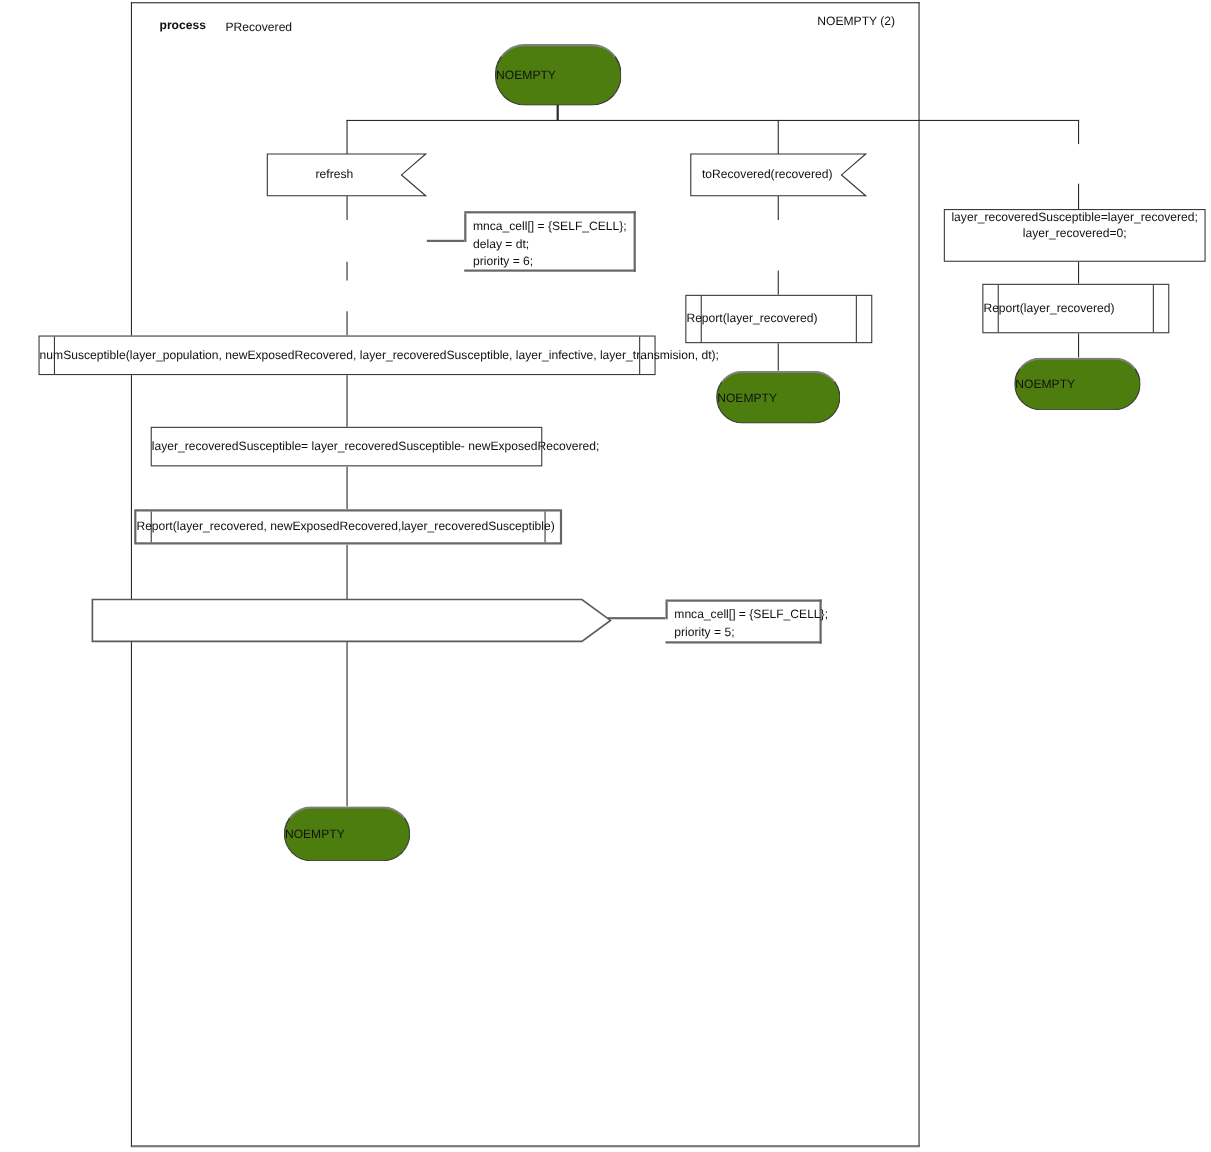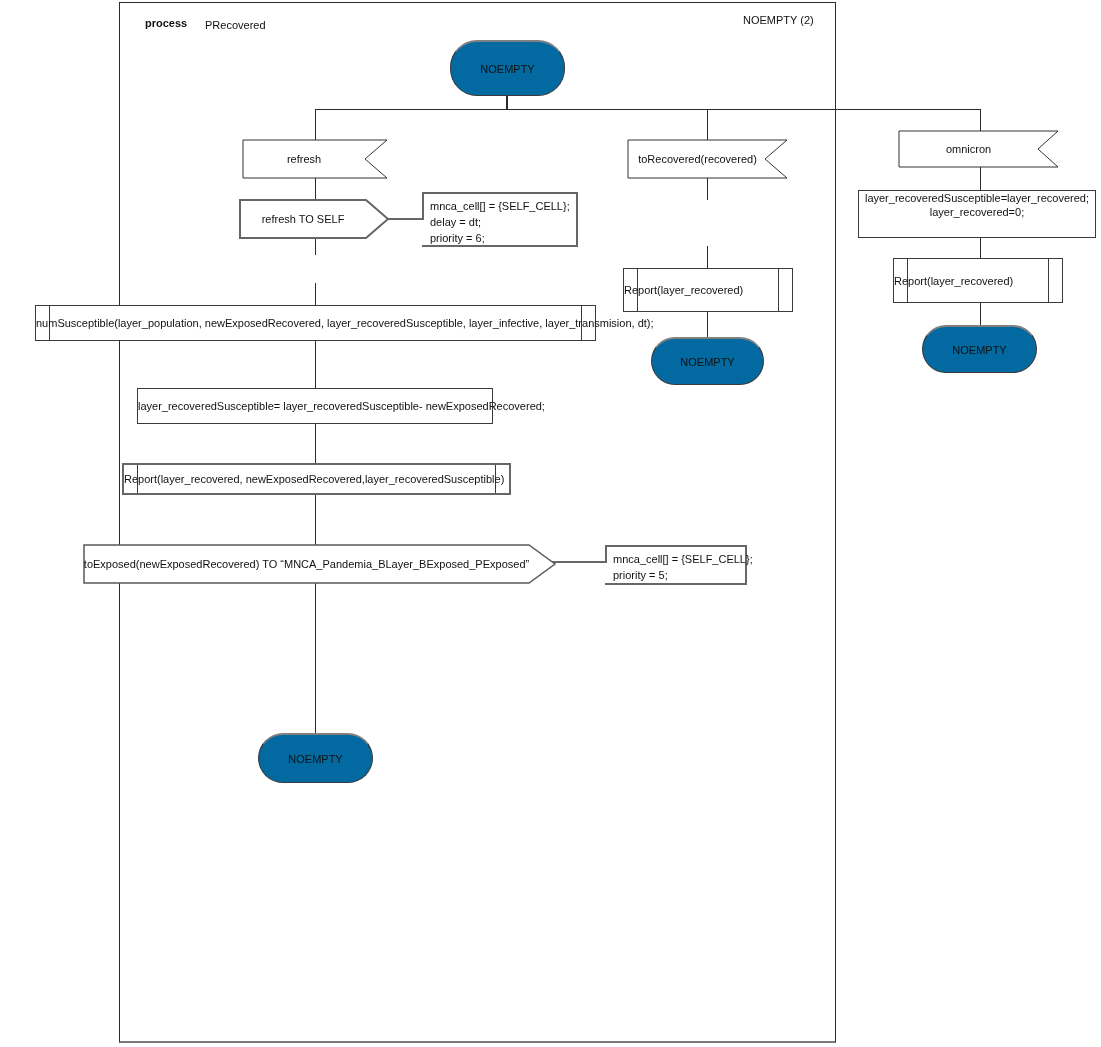--- a/index.html
+++ b/index.html
@@ -14,22 +14,22 @@
   .txt { position:absolute; white-space:pre; }
   .shape { position:absolute; display:flex; align-items:center; justify-content:center; }
   .shape svg { position:absolute; left:0; top:0; overflow:visible; }
   .lbl { position:relative; white-space:pre; text-align:center; line-height:14px; z-index:2; }
   .rectbox { position:absolute; background:#fff; display:flex; align-items:center; justify-content:flex-start; }
   .b1 { border:1px solid #3a3a3a; }
   .b2 { border:2px solid #666; }
   .proc .bar { position:absolute; top:0; bottom:0; width:1px; background:#3a3a3a; }
   .proc .bar.bl { left:13px; }
   .proc .bar.br { right:13px; }
-  .state { position:absolute; background:#0369a1; border:1px solid #3a3a3a; border-top:2px solid #808080;
-           border-radius:27px; display:flex; align-items:center; justify-content:center; }
+  .state { position:absolute; background:#4d7c0f; border:1px solid #3a3a3a; border-top:2px solid #808080;
+           border-radius:27px; display:flex; align-items:center; }
   .comment { position:absolute; background:#fff; border-top:2px solid #666; border-right:2px solid #666;
              border-bottom:2px solid #666; padding:4px 4px 2px 8px; line-height:16px; }
   .comment .stub { position:absolute; left:0; top:0; width:2px; background:#666; }
   .comment div { white-space:pre; }
 </style>
 </head>
 <body>
 
 <div id="canvas">
 
@@ -68,26 +68,20 @@
     <div class="lbl">NOEMPTY</div>
   </div>
 
   <div class="shape" style="left:243px; top:140px; width:144px; height:38px; padding-right:22px;">
     <svg width="144" height="38" viewBox="0 0 144 38">
       <polygon points="0,0 144,0 122,19 144,38 0,38" fill="#fff" stroke="#333" stroke-width="1"></polygon>
     </svg>
     <div class="lbl">refresh</div>
   </div>
 
-  <div class="shape" style="left:240px; top:200px; width:148px; height:38px; padding-right:22px;">
-    <svg width="148" height="38" viewBox="0 0 148 38">
-      <polygon points="0,0 126,0 148,19 126,38 0,38" fill="#fff" stroke="#666" stroke-width="2"></polygon>
-    </svg>
-    <div class="lbl">refresh TO SELF</div>
-  </div>
 
   <div class="comment" style="left:422px; top:192px; width:156px; height:55px;">
     <div class="stub" style="height:26px;"></div>
     <div>mnca_cell[] = {SELF_CELL};</div>
     <div>delay = dt;</div>
     <div>priority = 6;</div>
   </div>
 
 
   <div class="rectbox b1 proc" style="left:35px; top:305px; width:561px; height:36px;">
@@ -103,21 +97,20 @@
   <div class="rectbox b2 proc" style="left:122px; top:463px; width:389px; height:32px;">
     <div class="bar bl"></div>
     <div class="bar br"></div>
     <div class="lbl">Report(layer_recovered, newExposedRecovered,layer_recoveredSusceptible)</div>
   </div>
 
   <div class="shape" style="left:84px; top:545px; width:471px; height:38px; padding-right:26px;">
     <svg width="471" height="38" viewBox="0 0 471 38">
       <polygon points="0,0 445,0 471,19 445,38 0,38" fill="#fff" stroke="#595959" stroke-width="1.5"></polygon>
     </svg>
-    <div class="lbl">toExposed(newExposedRecovered) TO “MNCA_Pandemia_BLayer_BExposed_PExposed”</div>
   </div>
 
   <div class="comment" style="left:605px; top:545px; width:142px; height:40px;">
     <div class="stub" style="height:16px;"></div>
     <div>mnca_cell[] = {SELF_CELL};</div>
     <div>priority = 5;</div>
   </div>
 
   <div class="state" style="left:258px; top:733px; width:115px; height:50px;">
     <div class="lbl">NOEMPTY</div>
@@ -134,26 +127,20 @@
   <div class="rectbox b1 proc" style="left:623px; top:268px; width:170px; height:44px;">
     <div class="bar bl"></div>
     <div class="bar br"></div>
     <div class="lbl">Report(layer_recovered)</div>
   </div>
 
   <div class="state" style="left:651px; top:337px; width:113px; height:48px;">
     <div class="lbl">NOEMPTY</div>
   </div>
 
-  <div class="shape" style="left:899px; top:131px; width:159px; height:36px; padding-right:20px;">
-    <svg width="159" height="36" viewBox="0 0 159 36">
-      <polygon points="0,0 159,0 139,18 159,36 0,36" fill="#fff" stroke="#333" stroke-width="1"></polygon>
-    </svg>
-    <div class="lbl">omnicron</div>
-  </div>
 
   <div class="rectbox b1" style="left:858px; top:190px; width:238px; height:48px; flex-direction:column; line-height:15px;">
     <div class="lbl">layer_recoveredSusceptible=layer_recovered;</div>
     <div class="lbl">layer_recovered=0;</div>
   </div>
 
   <div class="rectbox b1 proc" style="left:893px; top:258px; width:170px; height:45px;">
     <div class="bar bl"></div>
     <div class="bar br"></div>
     <div class="lbl">Report(layer_recovered)</div>

